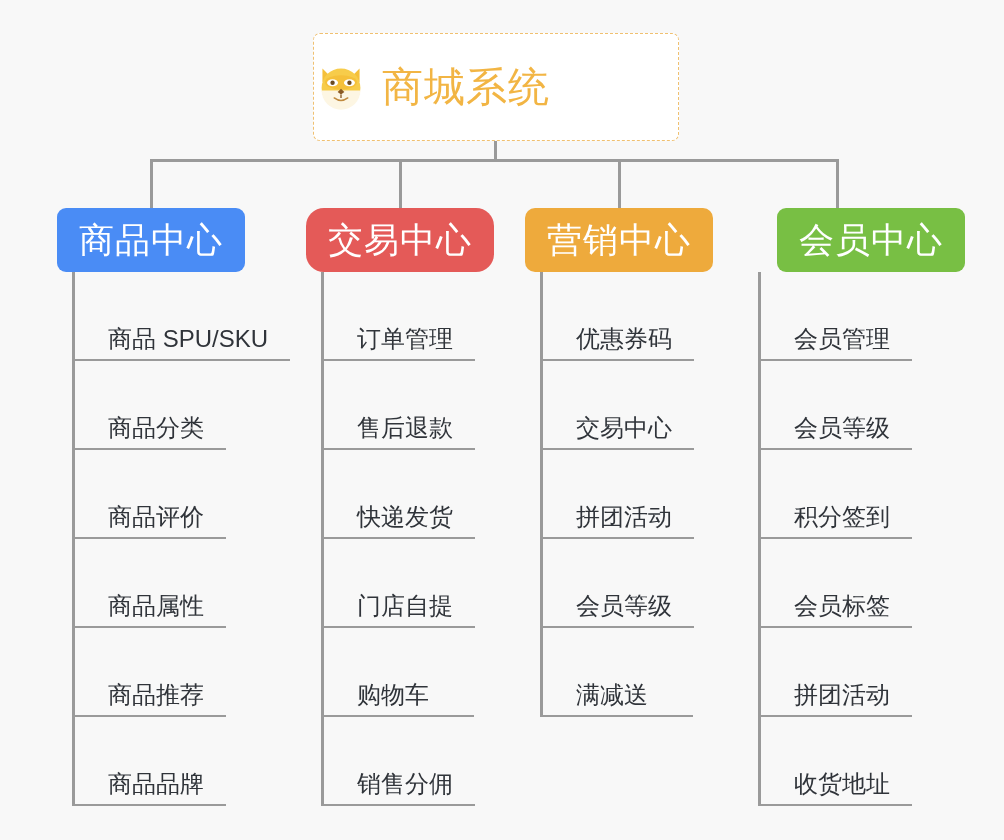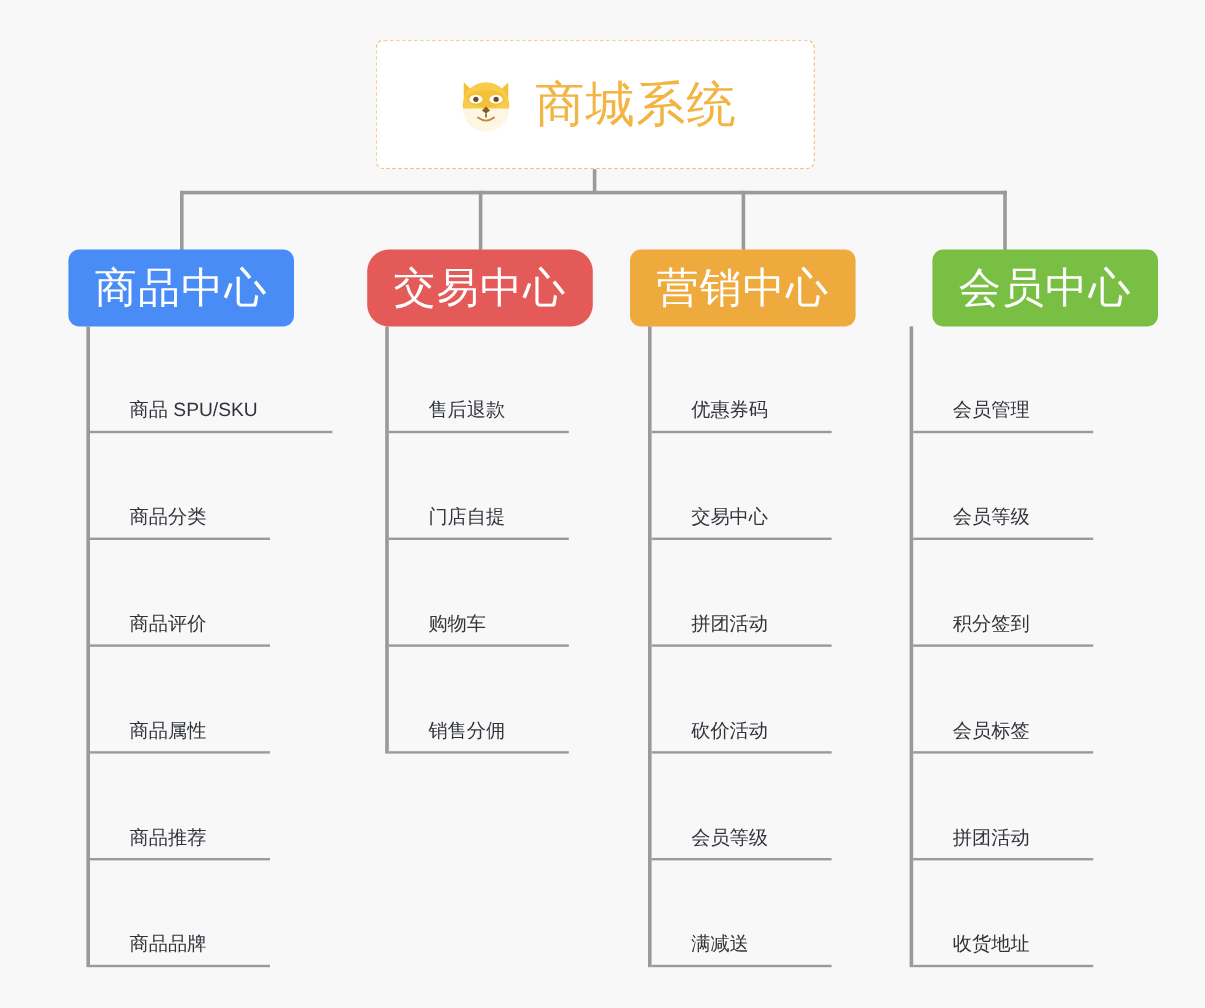--- a/index.html
+++ b/index.html
@@ -24,21 +24,20 @@
     position: absolute;
     left: 313px;
     top: 33px;
     width: 366px;
     height: 108px;
     background: #ffffff;
     border: 1px dashed #f0c070;
     border-radius: 7px;
     display: flex;
     align-items: center;
-    justify-content: center;
     gap: 14px;
   }
   .root-emoji {
     width: 54px;
     height: 54px;
     flex: 0 0 auto;
     display: block;
   }
   .root-title {
     font-size: 41px;
@@ -91,21 +90,21 @@
     display: flex;
     align-items: center;
     justify-content: center;
     color: #ffffff;
     font-size: 35px;
     letter-spacing: 1px;
     white-space: nowrap;
   }
   .column.c0 .cat-box { width: 188px; }
   .column.c1 .cat-box { width: 188px; }
-  .column.c2 .cat-box { width: 188px; }
+  .column.c2 .cat-box { width: 188px; border-radius: 10px; }
   .column.c3 .cat-box { width: 188px; margin-left: 34px; }
 
   
   .leaves {
     position: relative;
     margin-left: 15px;
     padding-left: 0;
     border-left: 3px solid #9a9a9a;
   }
   .leaf {
@@ -115,21 +114,21 @@
     align-items: flex-end;
   }
   .leaf-inner {
     position: relative;
     display: inline-block;
     padding: 0 22px 7px 33px;
     border-bottom: 2px solid #9a9a9a;
     min-width: 150px;
   }
   .leaf-label {
-    font-size: 16px;
+    font-size: 24px;
     line-height: 1.1;
     color: #30343a;
     white-space: nowrap;
     margin-top: 20px;
   }
 
   
   .leaf-inner.wide { min-width: 202px; }
 </style>
 </head>
@@ -187,21 +186,27 @@
         </div>
     </div>
   </div>
 
   <div class="column c1">
     <div class="cat-box" style="background: rgb(228, 90, 88); border-radius: 18px;">
       <span>交易中心</span>
     </div>
     <div class="leaves">
       <div class="leaf">
+          <div class="leaf-inner"><span class="leaf-label">订单管理</span></div>
+        </div>
+      <div class="leaf">
           <div class="leaf-inner"><span class="leaf-label">售后退款</span></div>
+        </div>
+      <div class="leaf">
+          <div class="leaf-inner"><span class="leaf-label">快递发货</span></div>
         </div>
       <div class="leaf">
           <div class="leaf-inner"><span class="leaf-label">门店自提</span></div>
         </div>
       <div class="leaf">
           <div class="leaf-inner"><span class="leaf-label">购物车</span></div>
         </div>
       <div class="leaf">
           <div class="leaf-inner"><span class="leaf-label">销售分佣</span></div>
         </div>
@@ -216,23 +221,20 @@
       <div class="leaf">
           <div class="leaf-inner"><span class="leaf-label">优惠券码</span></div>
         </div>
       <div class="leaf">
           <div class="leaf-inner"><span class="leaf-label">交易中心</span></div>
         </div>
       <div class="leaf">
           <div class="leaf-inner"><span class="leaf-label">拼团活动</span></div>
         </div>
       <div class="leaf">
-          <div class="leaf-inner"><span class="leaf-label">砍价活动</span></div>
-        </div>
-      <div class="leaf">
           <div class="leaf-inner"><span class="leaf-label">会员等级</span></div>
         </div>
       <div class="leaf">
           <div class="leaf-inner"><span class="leaf-label">满减送</span></div>
         </div>
     </div>
   </div>
 
   <div class="column c3">
     <div class="cat-box" style="background: rgb(120, 191, 68);">

